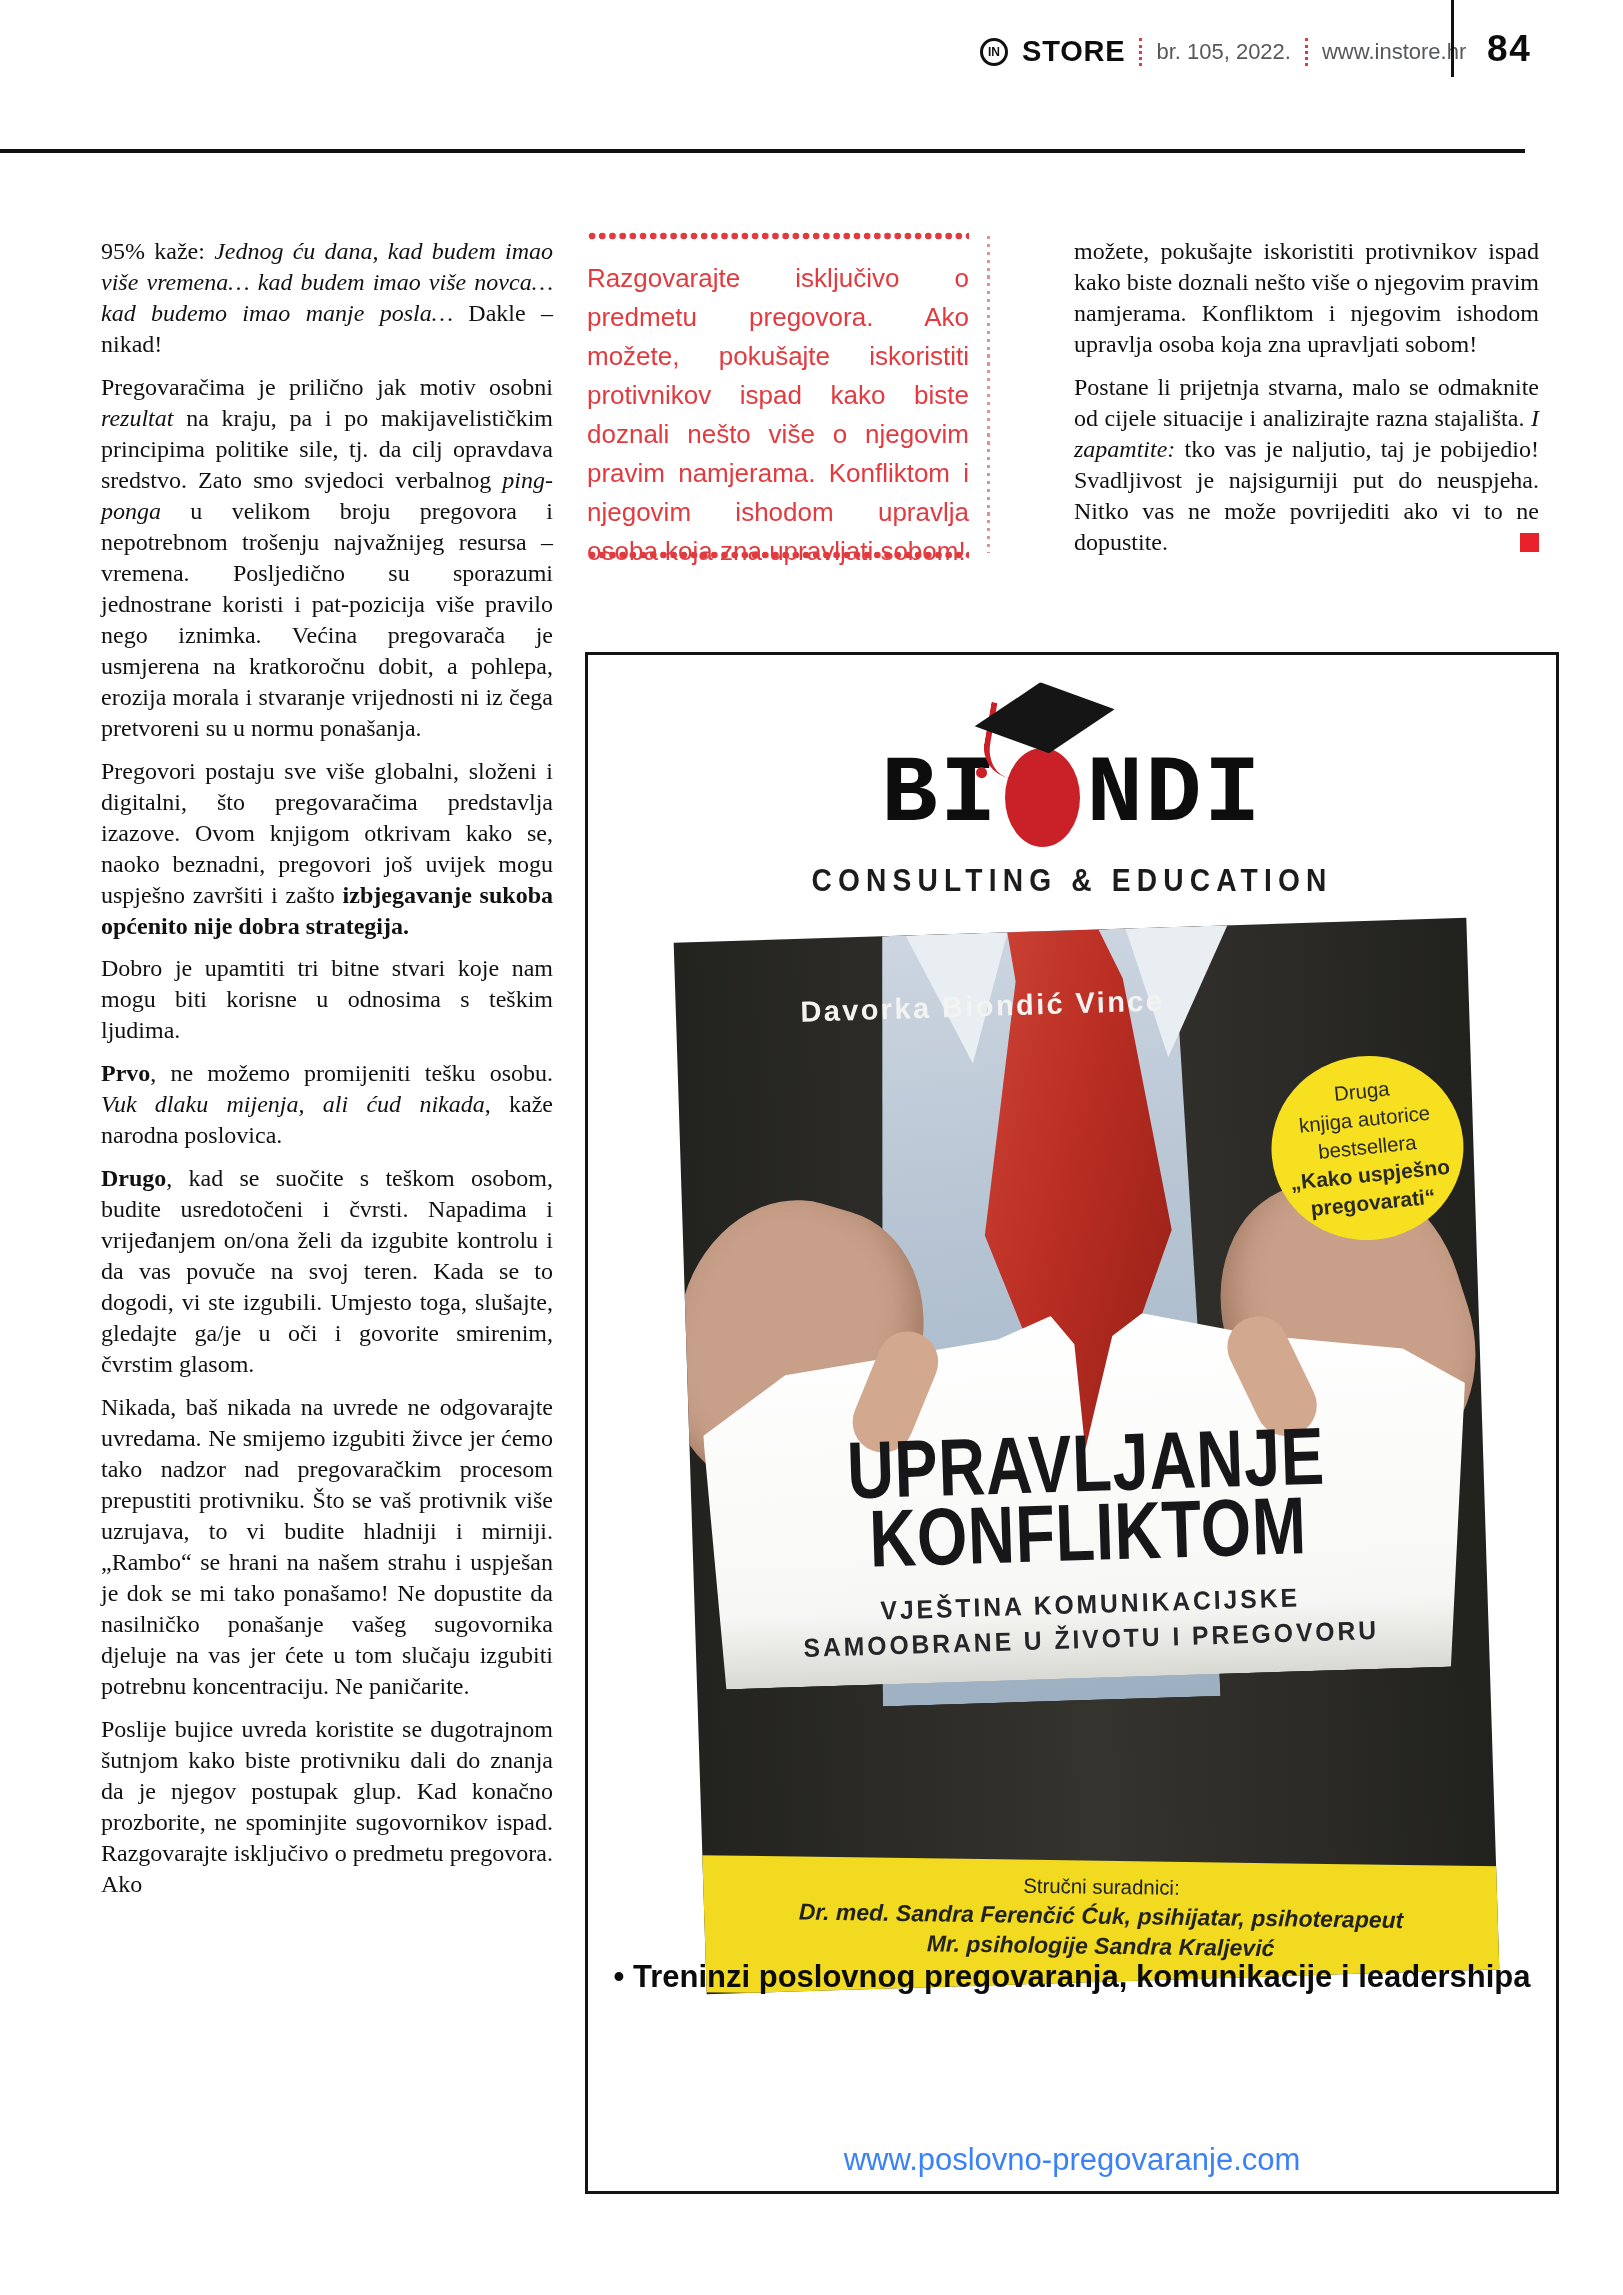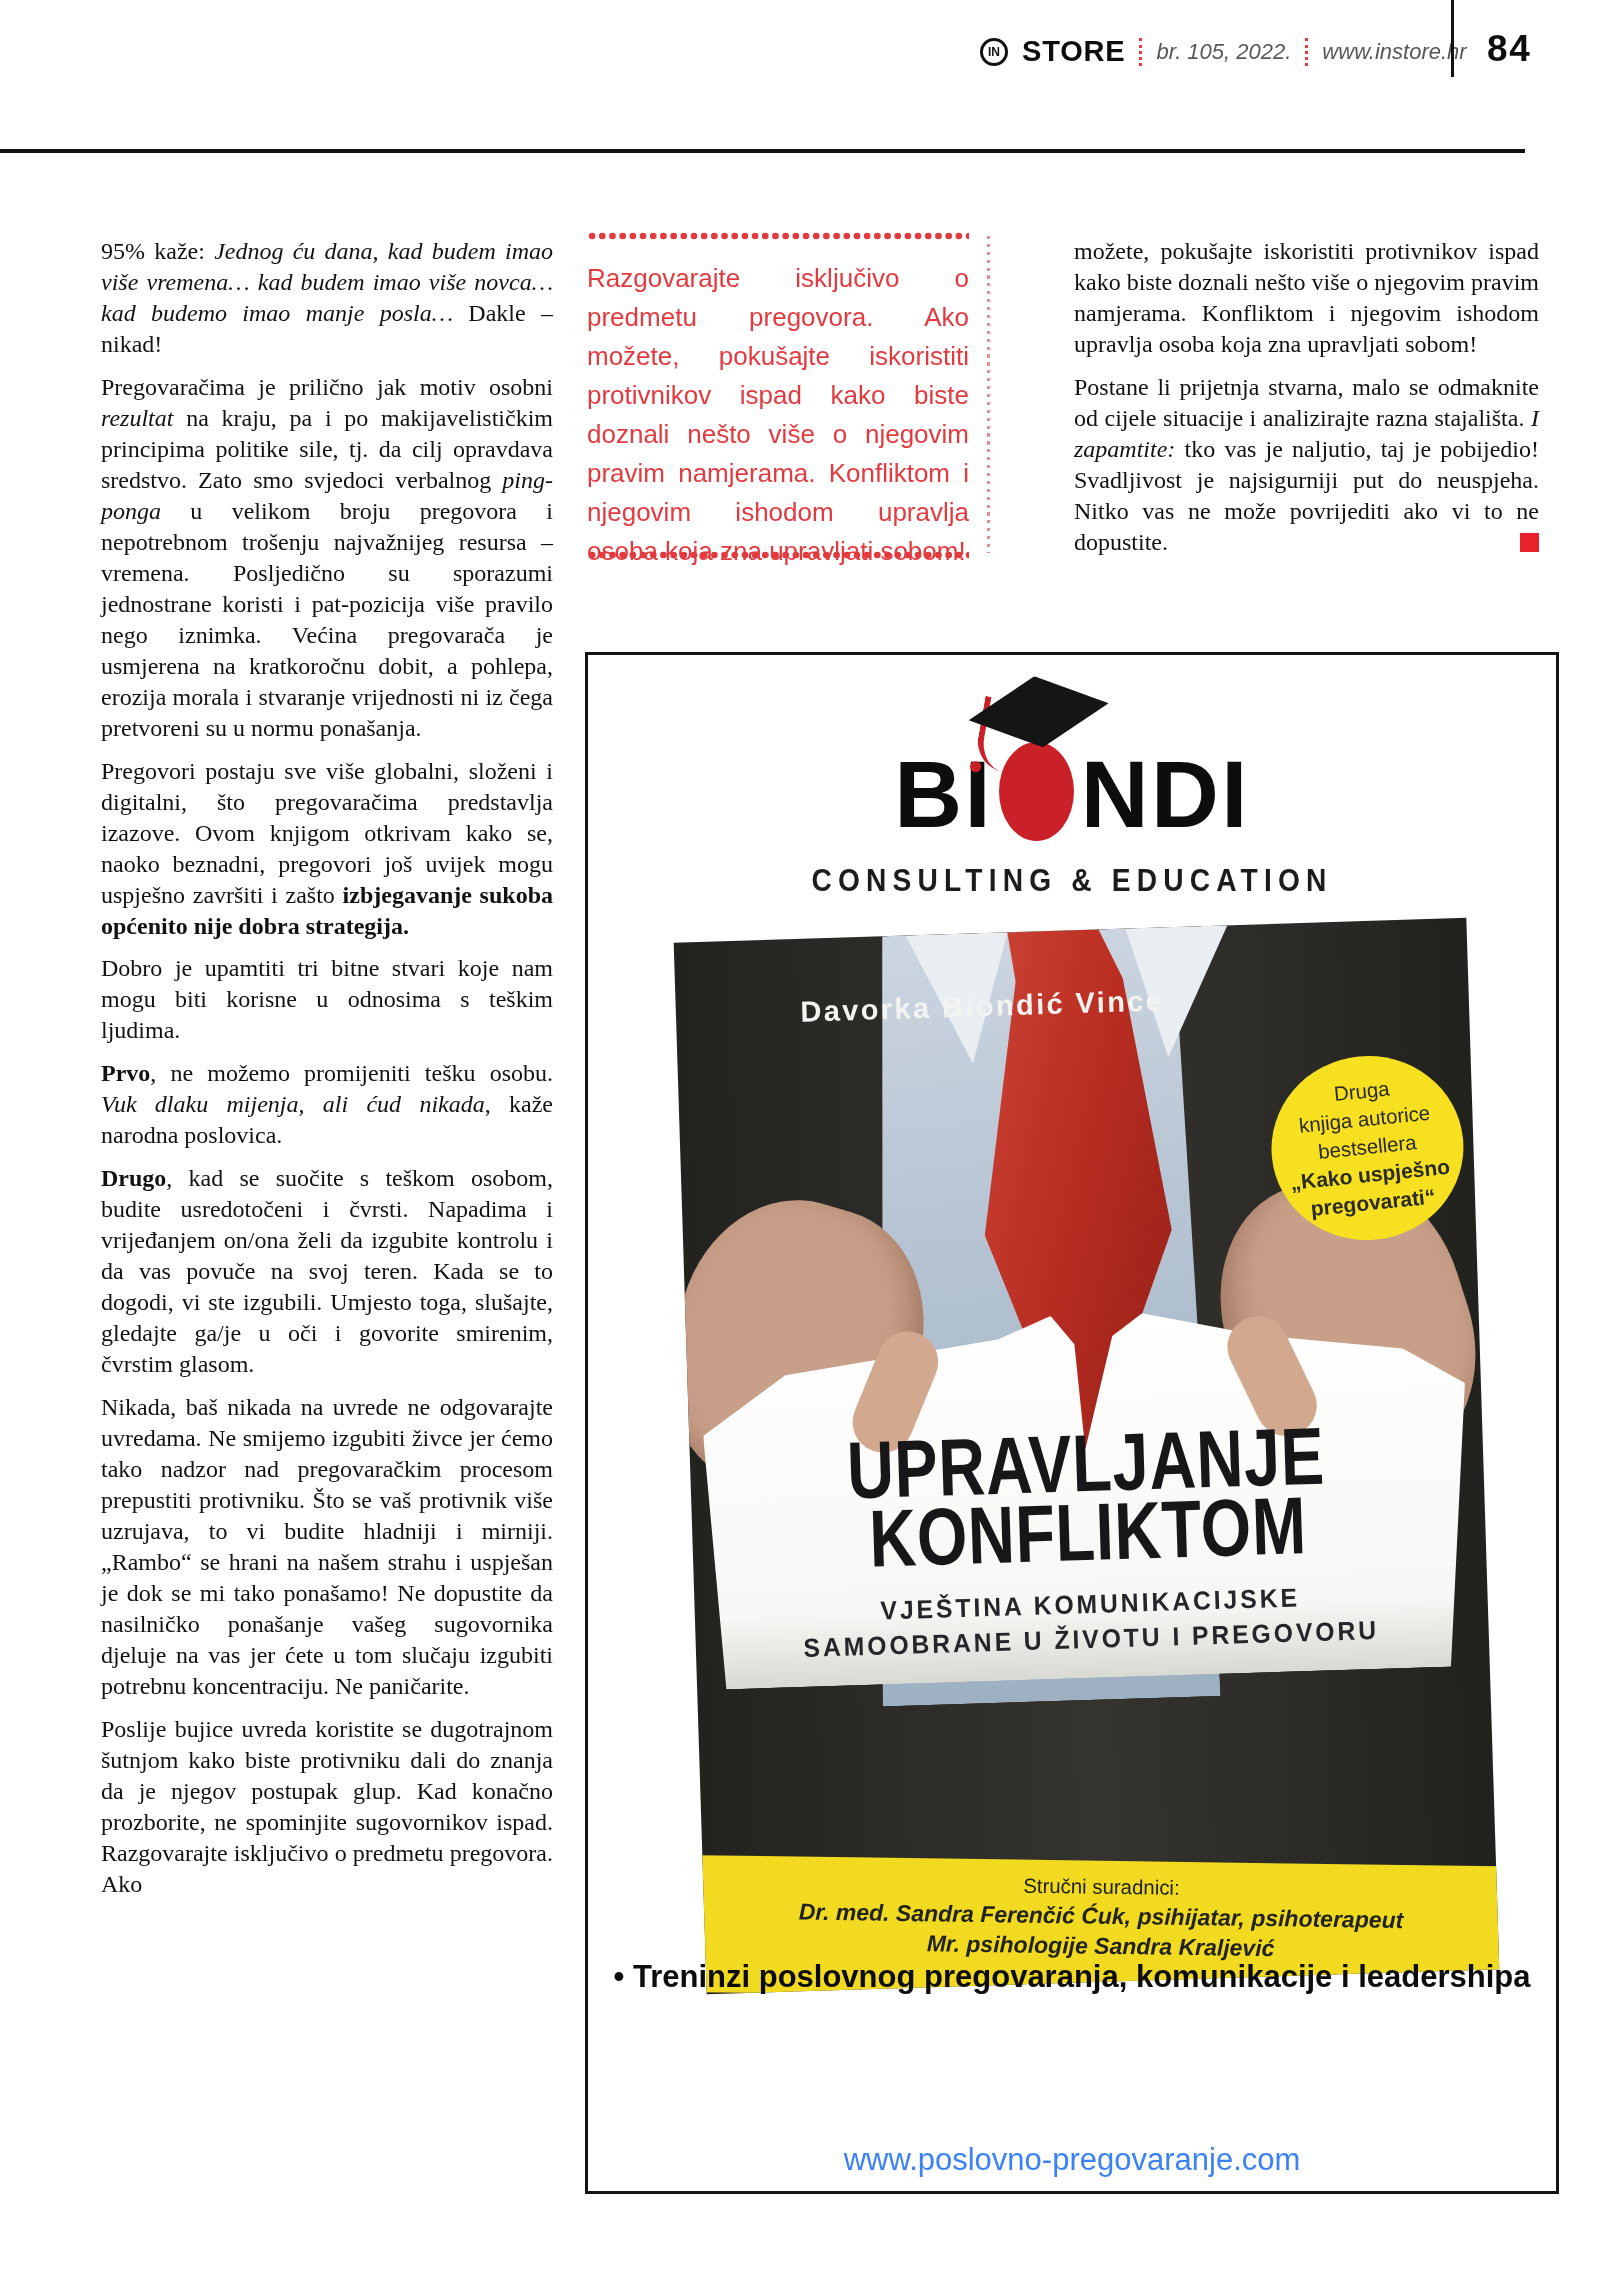--- a/index.html
+++ b/index.html
@@ -14,21 +14,21 @@
     position:absolute;top:35px;left:980px;display:flex;align-items:center;gap:14px;
     font-family:"Liberation Sans",sans-serif;white-space:nowrap;
   }
   .in-logo{
     width:28px;height:28px;border:3.1px solid #111;border-radius:50%;
     display:flex;align-items:center;justify-content:center;
     font-size:12px;font-weight:bold;color:#111;letter-spacing:0;
   }
   .brand{font-size:29px;font-weight:bold;color:#0d0d0d;letter-spacing:0.8px;}
   .dotsep{width:0;height:28px;border-left:3.1px dotted #e23a3f;}
-  .issue,.site{font-size:22px;color:#57585a;font-style:italic;}
+  .issue,.site{font-size:22px;color:#57585a;}
   .head-vline{position:absolute;left:1451px;top:0;width:3.1px;height:77px;background:#111;}
   .pageno{
     position:absolute;left:1487px;top:28px;font-family:"Liberation Sans",sans-serif;
     font-size:37px;font-weight:bold;color:#0d0d0d;letter-spacing:1.6px;
   }
   .head-rule{position:absolute;left:0;top:149px;width:1525px;height:3.9px;background:#111;}
 
   
   .col{position:absolute;text-align:justify;hyphens:auto;}
   .col p{margin:0 0 11.8px 0;}
@@ -56,22 +56,22 @@
   }
 
   
   .ad{
     position:absolute;left:585px;top:652px;width:974px;height:1542px;
     border:3.1px solid #141414;background:#fff;
   }
   
   .logo{position:absolute;top:93px;left:0;width:100%;text-align:center;}
   .logo-word{
-    font-family:Liberation Sans, sans-serif;font-weight:bold;font-size:94px;line-height:1;
-    color:#0d0d0d;letter-spacing:2.4px;display:inline-flex;align-items:flex-start;
+    font-family:Liberation Mono, monospace;font-weight:bold;font-size:94px;line-height:1;
+    color:#0d0d0d;letter-spacing:2.4px;display:inline-flex;align-items:flex-end;
   }
   .logo-o{position:relative;display:inline-block;width:75px;height:88px;margin:0 6.3px;}
   .o-ellipse{position:absolute;left:0;bottom:-4.7px;width:75px;height:99px;background:#c92127;border-radius:50%;}
   .cap-board{
     position:absolute;top:-72px;left:-30px;width:141px;height:85px;background:#151515;
     clip-path:polygon(50% 0,100% 42%,50% 84%,0 42%);transform:rotate(-7deg);
   }
   .cap-tassel{
     position:absolute;top:-50px;left:-20.4px;width:31px;height:72px;
     border-left:6.3px solid #c92127;border-radius:0 0 0 36px;transform:rotate(10deg);

